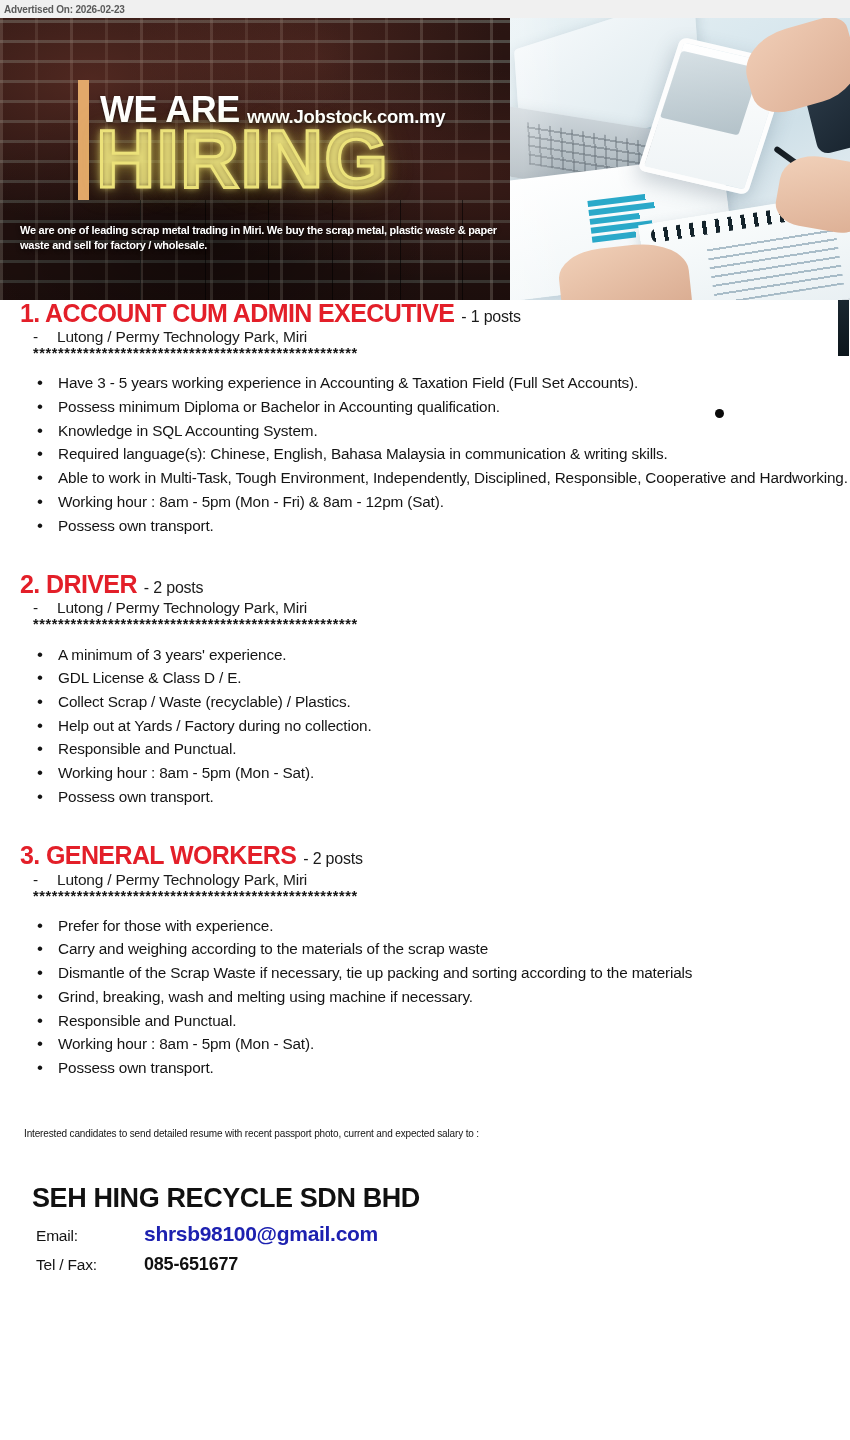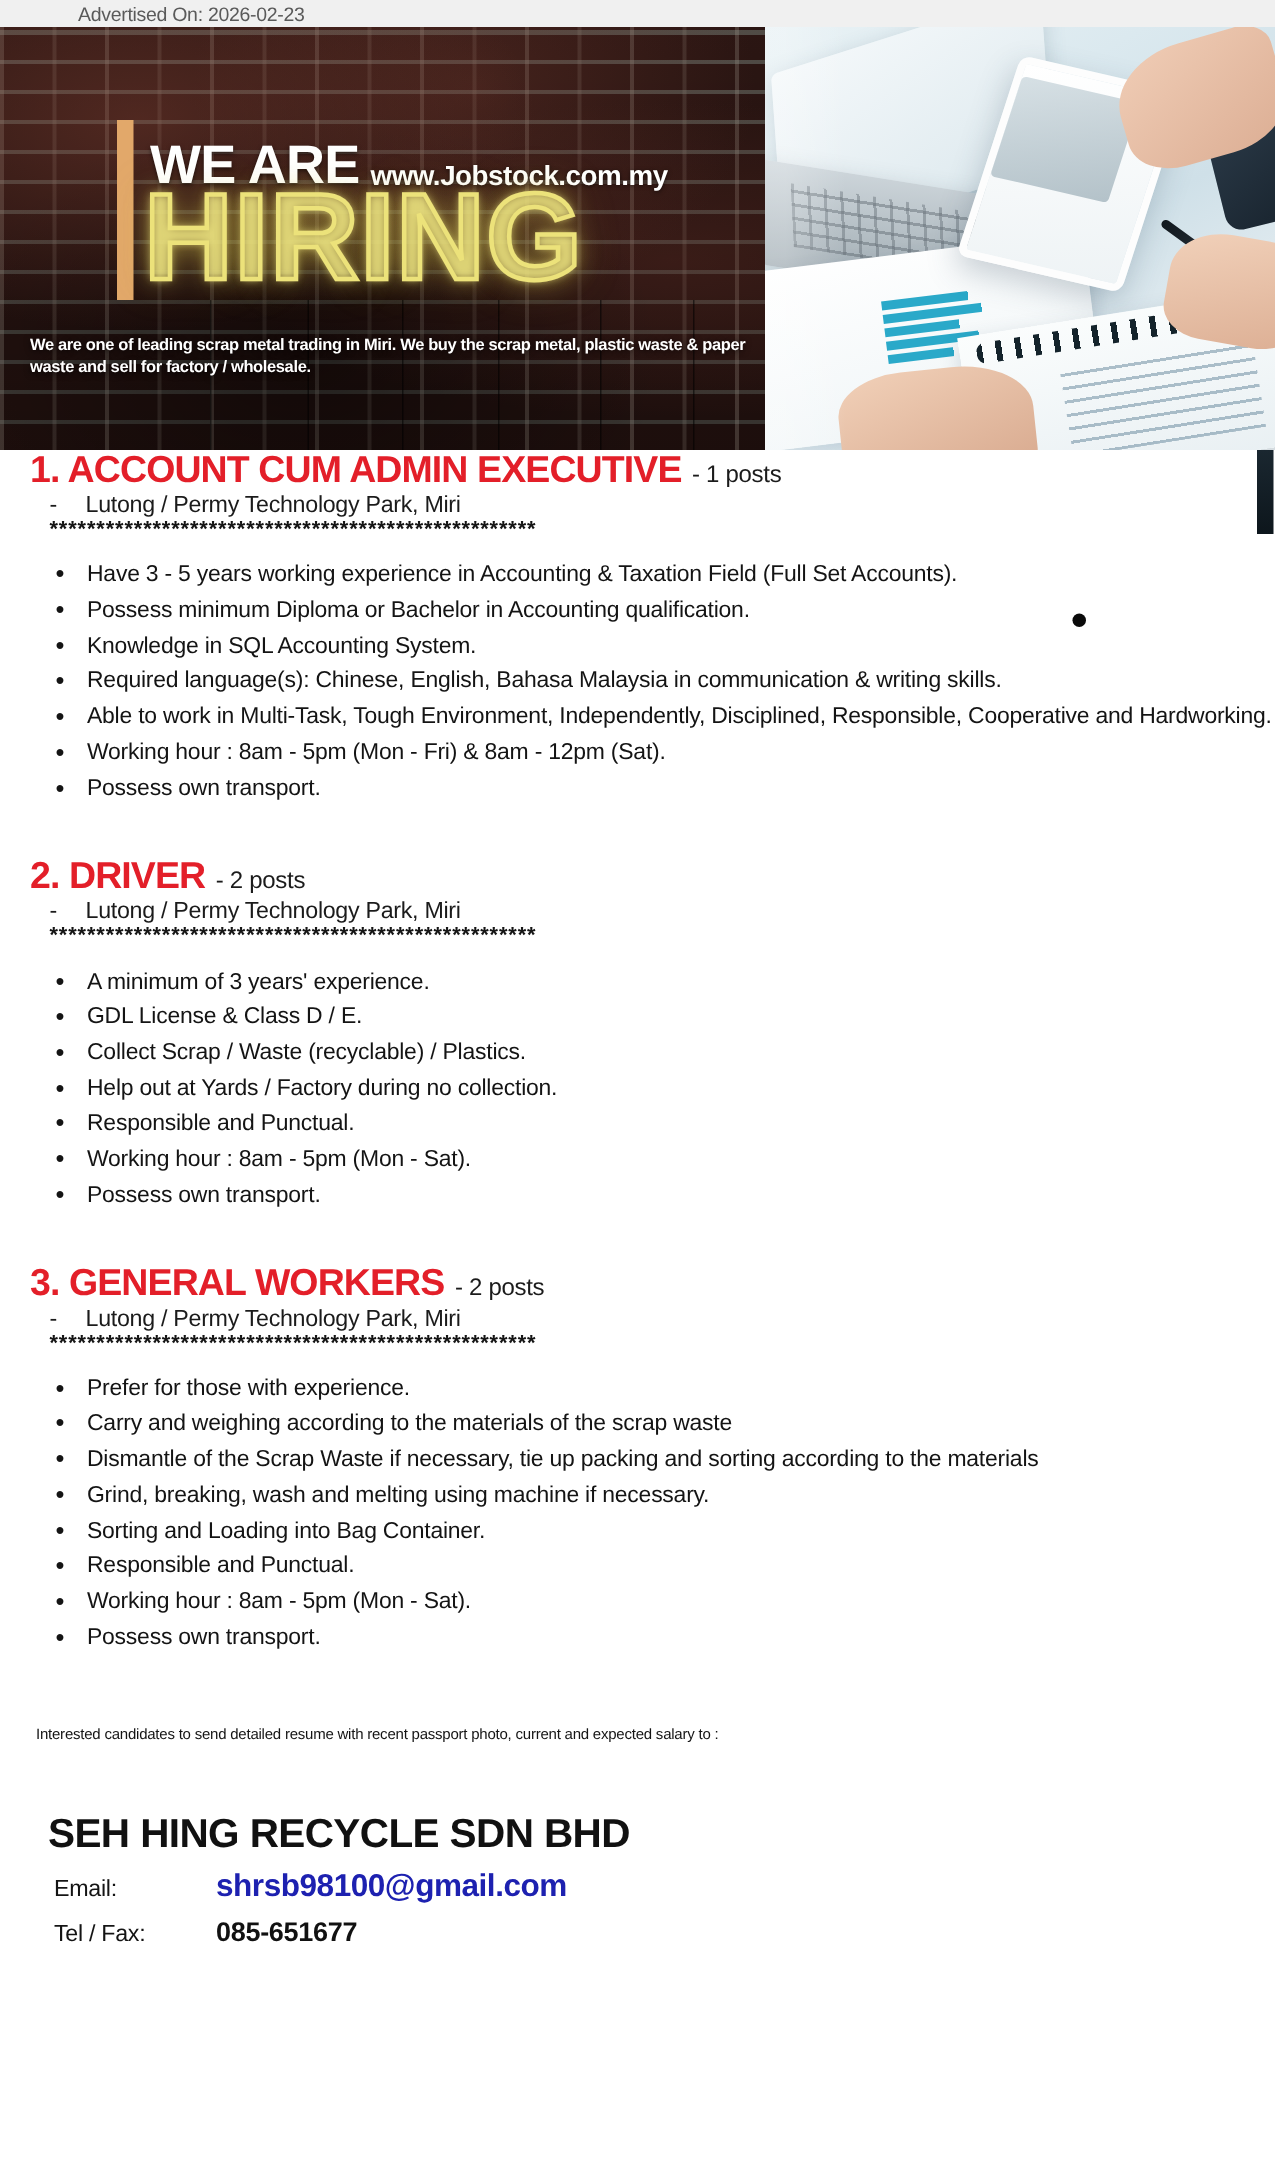--- a/index.html
+++ b/index.html
@@ -23,26 +23,25 @@
   .adbar {
     position: absolute;
     left: 0; top: 0;
     width: 850px; height: 18px;
     background: #f0f0f0;
     display: flex;
     align-items: center;
     padding-left: 4px;
   }
   .adbar-text {
-    font-size: 13px;
-    font-weight: normal;
+    font-size: 10px;
+    font-weight: bold;
     color: #5a5a5a;
     letter-spacing: -0.2px;
     white-space: nowrap;
-    margin-left: 48px;
   }
 
   
   .banner {
     position: absolute;
     left: 0; top: 18px;
     width: 850px; height: 282px;
     overflow: hidden;
     background: #a21caf;
   }
@@ -516,21 +515,20 @@
       <div class="job-location">
         <span class="loc-dash">-</span>
         <span>Lutong / Permy Technology Park, Miri</span>
       </div>
       <div class="starline">****************************************************</div>
       <ul class="bullets">
         <li>Prefer for those with experience.</li>
         <li>Carry and weighing according to the materials of the scrap waste</li>
         <li>Dismantle of the Scrap Waste if necessary, tie up packing and sorting according to the materials</li>
         <li>Grind, breaking, wash and melting using machine if necessary.</li>
-        <li>Sorting and Loading into Bag Container.</li>
         <li>Responsible and Punctual.</li>
         <li>Working hour : 8am - 5pm (Mon - Sat).</li>
         <li>Possess own transport.</li>
       </ul>
     </div>
 
     <div class="footer">
       <div class="apply-note">Interested candidates to send detailed resume with recent passport photo, current and expected salary to :</div>
       <div class="company">SEH HING RECYCLE SDN BHD</div>
 

